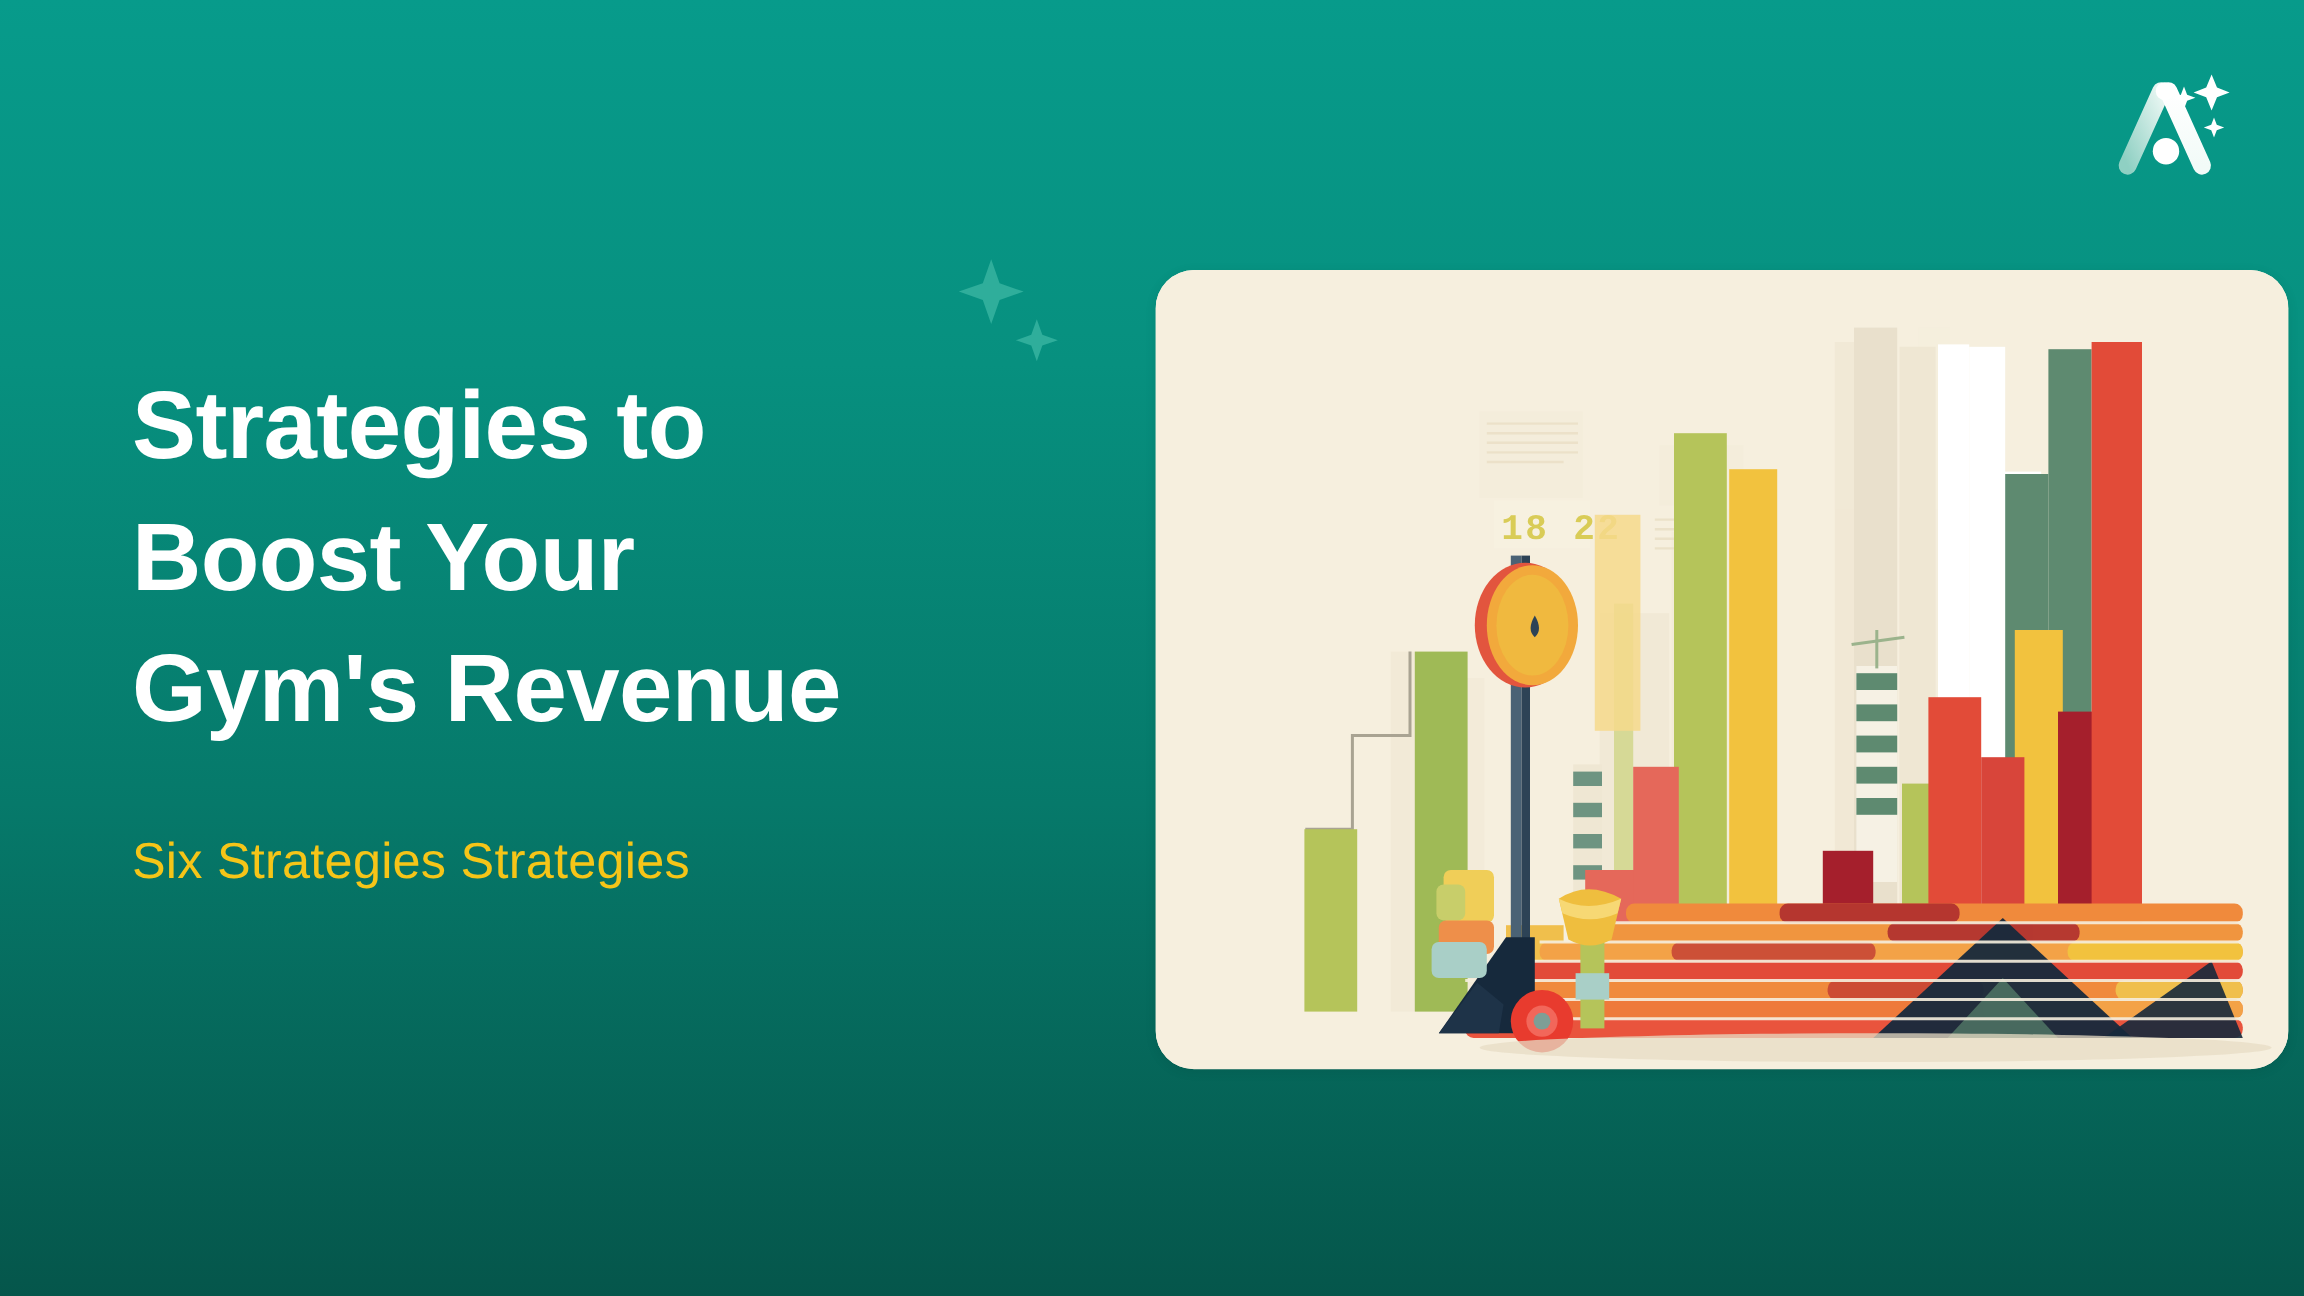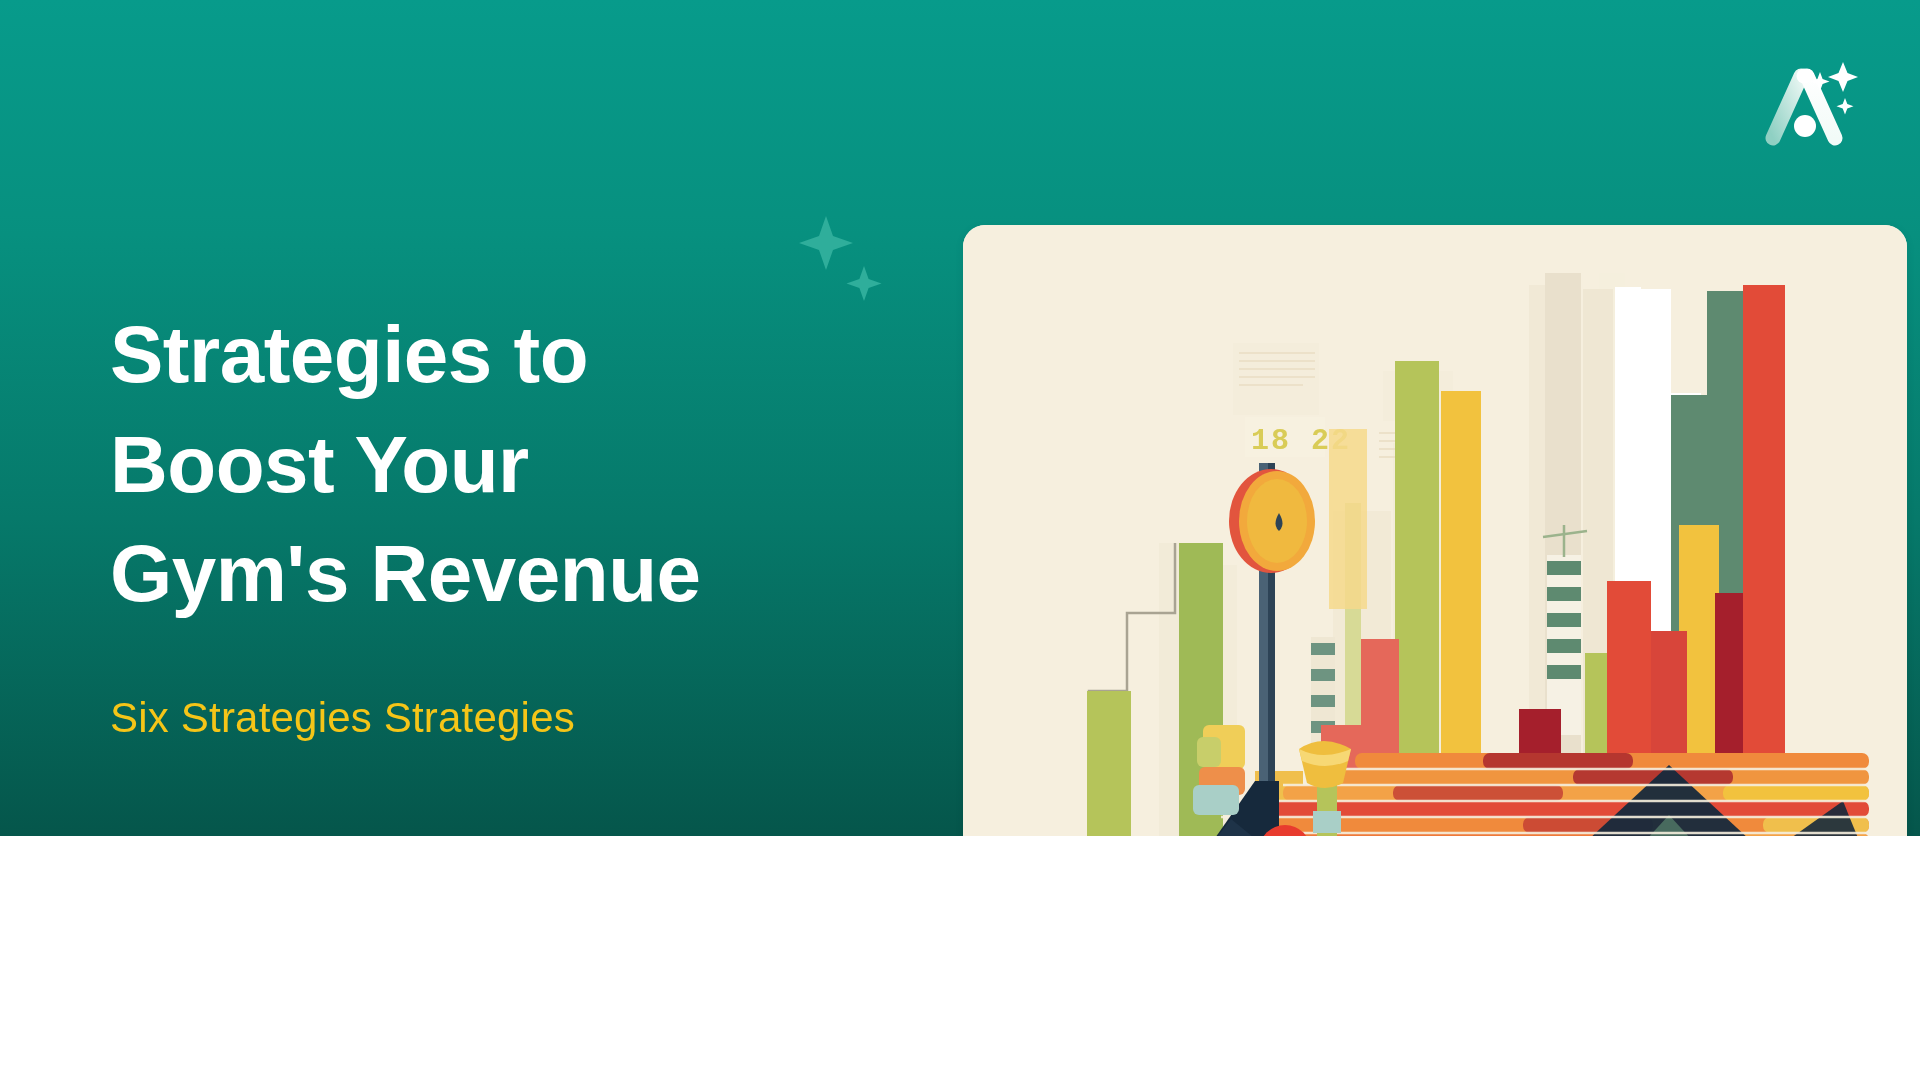--- a/index.html
+++ b/index.html
@@ -3,21 +3,21 @@
 <meta charset="utf-8">
 <style>
   * { margin:0; padding:0; box-sizing:border-box; }
   html, body {
     width:1920px; height:1080px;
     overflow:hidden;
     font-family:"Liberation Sans", sans-serif;
   }
   #banner {
     position:relative;
-    width:1920px; height:836px;
+    width:1920px; height:1080px;
     background:linear-gradient(180deg, #079B8B 0%, #07907F 28%, #06796A 62%, #05564B 100%);
     overflow:hidden;
   }
 
   
   #logo {
     position:absolute; top:42px; left:1757px;
     width:118px; height:110px;
   }
 
@@ -45,21 +45,21 @@
     line-height:1.2;
     letter-spacing:0.2px;
   }
 
   
   #illu-card {
     position:absolute;
     left:963px; top:225px;
     width:944px; height:666px;
     background:#F6EFDE;
-    border-radius:22px;
+    border-radius:32px;
     overflow:hidden;
     box-shadow:0 2px 10px rgba(0,0,0,0.07);
   }
   #illu-svg { display:block; width:100%; height:100%; }
 </style>
 </head>
 <body>
 
 <div id="banner">
 

